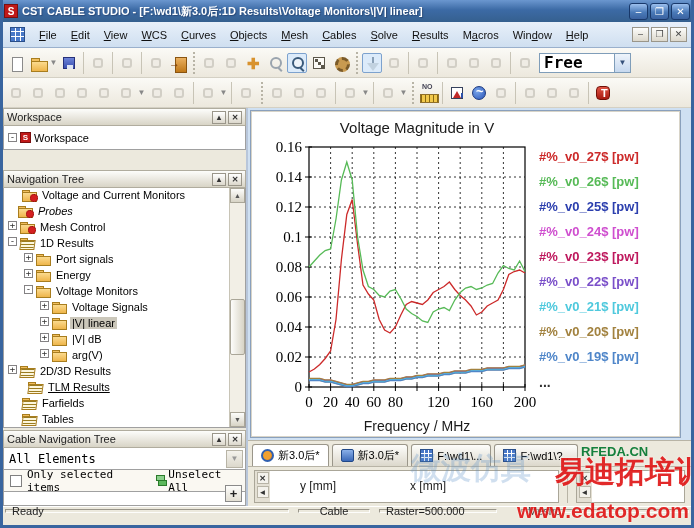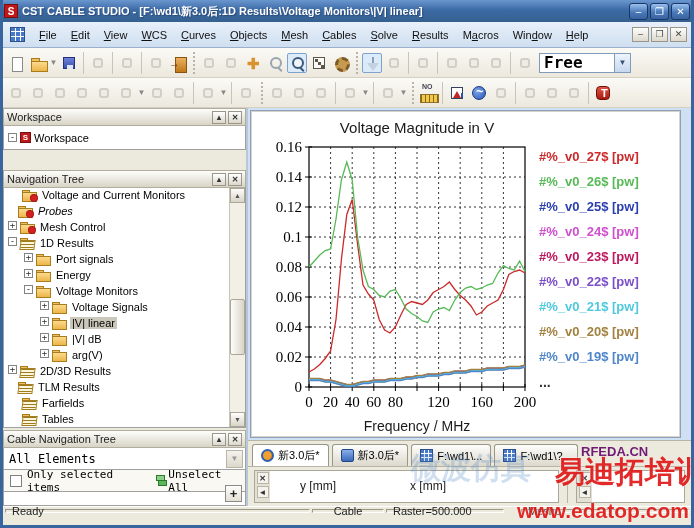--- a/index.html
+++ b/index.html
@@ -111,29 +111,29 @@
   .dockrow { height:40px; background:#ece9dd; border-top:1px solid #b8b4a6; display:flex; padding:3px 2px 3px 6px; }
   .minipanel { display:flex; border:1px solid #aaa698; }
   .mp-btncol { width:15px; background:#e4e0d4; display:flex; flex-direction:column; align-items:center; padding-top:1px; }
   .mp-btn { width:12px; height:12px; font-size:8px; line-height:11px; text-align:center; color:#333; border:1px solid #b8b4a6; background:#f4f2ec; margin-bottom:2px; font-weight:bold; }
   .mp-body { background:#fff; position:relative; }
   .mp1 .mp-body { width:288px; }
   .mp2 .mp-body { width:92px; }
   .axis-lab { position:absolute; top:8px; font-size:12px; color:#222; }
   .dock-div { width:1px; background:#b8b4a6; margin:0 8px; }
   
-  .statusbar { height:22px; background:#ece9dd; border-top:1px solid #fff; box-shadow:0 -1px 0 #b8b4a6; display:flex; align-items:stretch; padding:2px 2px 19px 2px; font-size:11px; color:#222; }
+  .statusbar { height:22px; background:#ece9dd; border-top:1px solid #fff; box-shadow:0 -1px 0 #b8b4a6; display:flex; align-items:stretch; padding:2px 2px 19px 2px; font-size:11px; color:#222;gap:7px; }
   .sseg { border:1px solid; border-color:#9a968a #fdfdfb #fdfdfb #9a968a; padding:1px 6px; display:flex; align-items:center; }
   .sseg.ready { flex:1; margin-right:2px; }
   .sseg.mid { width:72px; justify-content:center; margin-right:2px; }
   .sseg.raster { width:118px; margin-right:17px; }
   .sseg.mesh { width:168px; }
   
   .wm { position:absolute; pointer-events:none; white-space:nowrap; }
-  .wm-rfeda { left:578px; top:444px; font-size:13px; font-weight:bold; color:#701a75; }
+  .wm-rfeda { left:578px; top:444px; font-size:13px; font-weight:bold; color:#15803d; }
   .wm-faint { left:408px; top:448px; font-size:30px; color:#5a90c8; opacity:.28; font-weight:bold; }
   .wm-brand { left:552px; top:452px; font-size:30px; font-weight:bold; color:#e01818; opacity:.92; text-shadow:0 0 2px #fff; }
   .wm-site { left:514px; top:499px; font-size:21px; font-weight:bold; color:#e01818; opacity:.92; text-shadow:0 0 2px #fff; }
 </style>
 </head>
 <body>
 
 <div class="win">
 
   <div class="titlebar">
@@ -325,21 +325,21 @@
               <div class="trow" style="padding-left: 36px;">
                 <span class="exp">+</span>
                 <span class="ticon t-folder"></span>
                 <span class="tlabel">arg(V)</span>
               </div>
               <div class="trow" style="padding-left: 4px;">
                 <span class="exp">+</span>
                 <span class="ticon t-results"></span>
                 <span class="tlabel">2D/3D Results</span>
               </div>
-              <div class="trow" style="padding-left: 0;">
+              <div class="trow" style="padding-left: 10px; text-decoration: underline;">
                 <span style="width: 11px; flex: 0 0 auto;"></span>
                 <span class="ticon t-results"></span>
                 <span class="tlabel">TLM Results</span>
               </div>
               <div class="trow" style="padding-left: 4px;">
                 <span style="width: 11px; flex: 0 0 auto;"></span>
                 <span class="ticon t-results"></span>
                 <span class="tlabel">Farfields</span>
               </div>
               <div class="trow" style="padding-left: 4px;">

